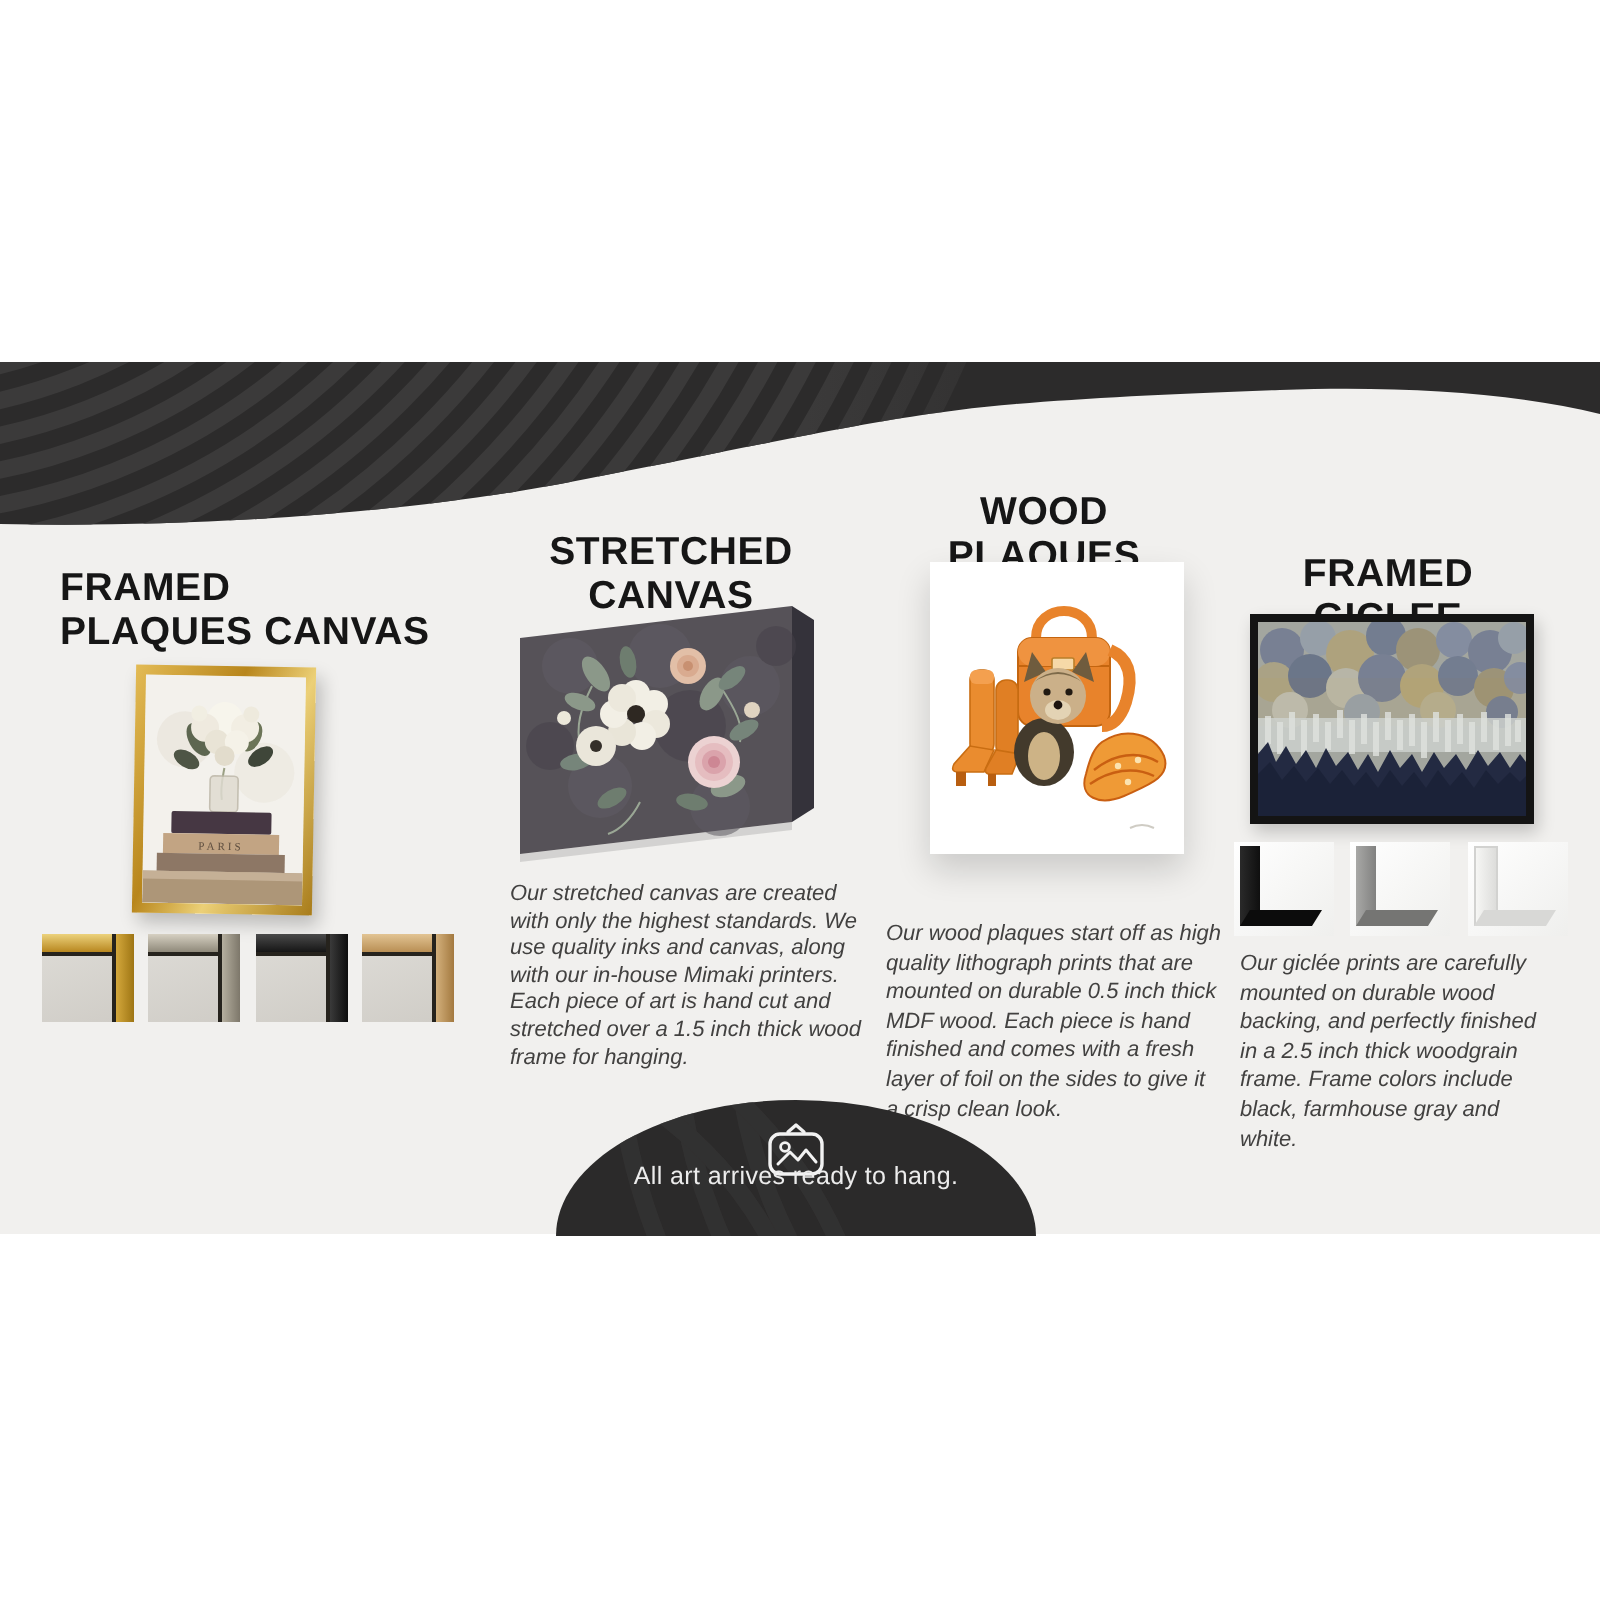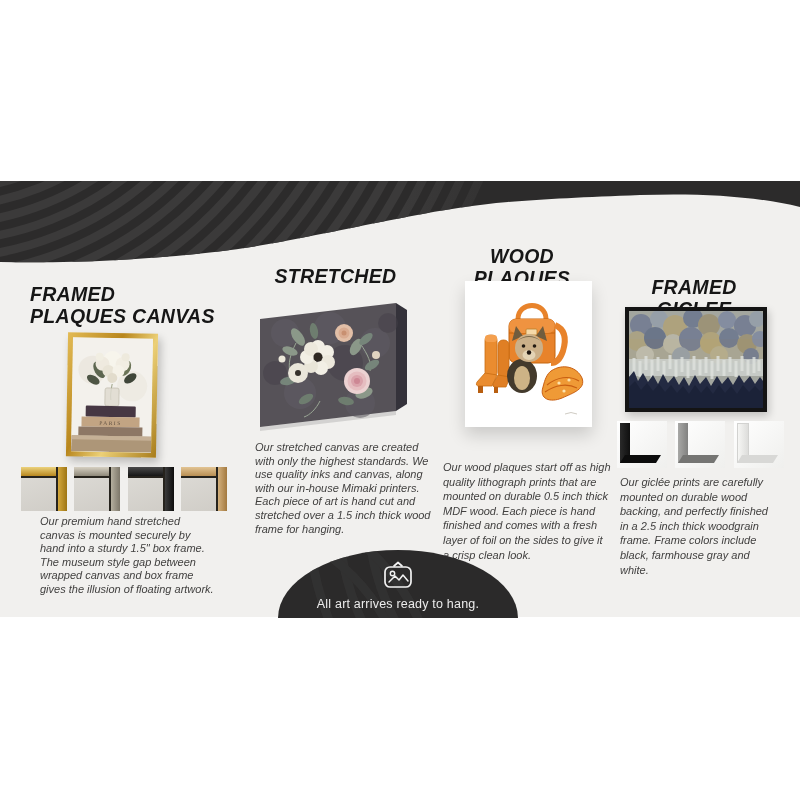--- a/index.html
+++ b/index.html
@@ -5,21 +5,21 @@
   html,body{margin:0;padding:0;background:#ffffff;}
   .stage{position:relative;width:800px;height:800px;background:#ffffff;overflow:hidden;
          font-family:"Liberation Sans",sans-serif;}
   
   .content-band{position:absolute;left:0;top:181px;width:800px;height:436px;background:#f1f0ee;}
   .top-wave{position:absolute;left:0;top:181px;width:800px;height:100px;display:block;}
   
   .col-title{position:absolute;margin:0;font-weight:700;color:#161616;font-size:19.5px;
              line-height:21.5px;letter-spacing:.3px;}
   .centered{text-align:center;}
-  .col-title span{display:block;font-style:italic;}
+  .col-title span{display:block;}
   
   .col-text{position:absolute;margin:0;color:#424140;font-size:11px;line-height:13.6px;font-style:italic;}
   .col-text.tall{line-height:14.6px;}
   
   .art-frame{position:absolute;left:67px;top:333px;width:90px;height:124px;
              background:linear-gradient(115deg,#e3bb55 0%,#b8861c 38%,#ecd077 62%,#a87c1b 100%);
              padding:5px;box-sizing:border-box;transform:rotate(1deg);
              box-shadow:3px 5px 9px rgba(0,0,0,.22);}
   .art-frame-inner{width:100%;height:100%;background:#f3f1ea;overflow:hidden;}
   
@@ -44,21 +44,21 @@
   .g-left{position:absolute;left:3px;top:2px;bottom:5px;width:10px;}
   .g-bottom{position:absolute;left:3px;bottom:5px;width:36px;height:8px;transform:skewX(-32deg);transform-origin:left bottom;}
   .g-black .g-left{background:linear-gradient(90deg,#2a2a2a,#0f0f0f);} .g-black .g-bottom{background:#0c0c0c;}
   .g-gray  .g-left{background:linear-gradient(90deg,#a8a8a6,#818180);} .g-gray  .g-bottom{background:#757573;}
   .g-white .g-left{background:linear-gradient(90deg,#f6f6f4,#dddddb);border:1px solid #d2d2d0;} .g-white .g-bottom{background:#d8d8d6;}
   
   .dome-wrap{position:absolute;left:278px;top:550px;width:240px;height:68px;overflow:hidden;}
   .dome{position:absolute;left:0;top:0;width:240px;height:136px;border-radius:50%;
         background:#2b2a2a;overflow:hidden;}
   .dome-icon{position:absolute;left:50%;top:11px;transform:translateX(-50%);}
-  .dome-text{position:absolute;left:0;right:0;bottom:7px;margin:0;text-align:center;
+  .dome-text{position:absolute;left:0;right:0;bottom:7px;margin:16px;text-align:center;
              color:#ececec;font-size:12.5px;letter-spacing:.2px;}
 </style>
 </head>
 <body>
 
 <div class="stage">
 
   <div class="content-band"></div>
 
   <svg class="top-wave" width="800" height="100" viewBox="0 0 800 100">
@@ -137,24 +137,24 @@
     </div>
   </div>
 
   <div class="swatch-row">
     <div class="swatch sw-gold"><i class="sw-top"></i><i class="sw-right"></i></div>
     <div class="swatch sw-champ"><i class="sw-top"></i><i class="sw-right"></i></div>
     <div class="swatch sw-black"><i class="sw-top"></i><i class="sw-right"></i></div>
     <div class="swatch sw-brass"><i class="sw-top"></i><i class="sw-right"></i></div>
   </div>
 
-  <p class="col-text" style="left:40px;top:515px;width:176px;">Our premium hand stretched canvas is mounted securely by hand into a sturdy 1.5" box frame. The museum style gap between wrapped canvas and box frame gives the illusion of floating artwork.</p>
 
   <h2 class="col-title centered" style="left:258px;top:266px;width:155px;text-align:center;">
     <span>STRETCHED</span>
+    <span>CANVAS</span>
   </h2>
 
   <svg style="position:absolute;left:260px;top:303px;" width="150" height="132" viewBox="0 0 150 132">
     <polygon points="136,0 147,7 147,101 136,108" fill="#34323a"></polygon>
     <polygon points="0,16 136,0 136,108 0,124" fill="#565258"></polygon>
     <g opacity=".5">
       <circle cx="25" cy="30" r="14" fill="#615d66"></circle>
         <circle cx="70" cy="25" r="16" fill="#615d66"></circle>
       <circle cx="115" cy="40" r="15" fill="#5f5b64"></circle>
         <circle cx="40" cy="90" r="16" fill="#615d66"></circle>

